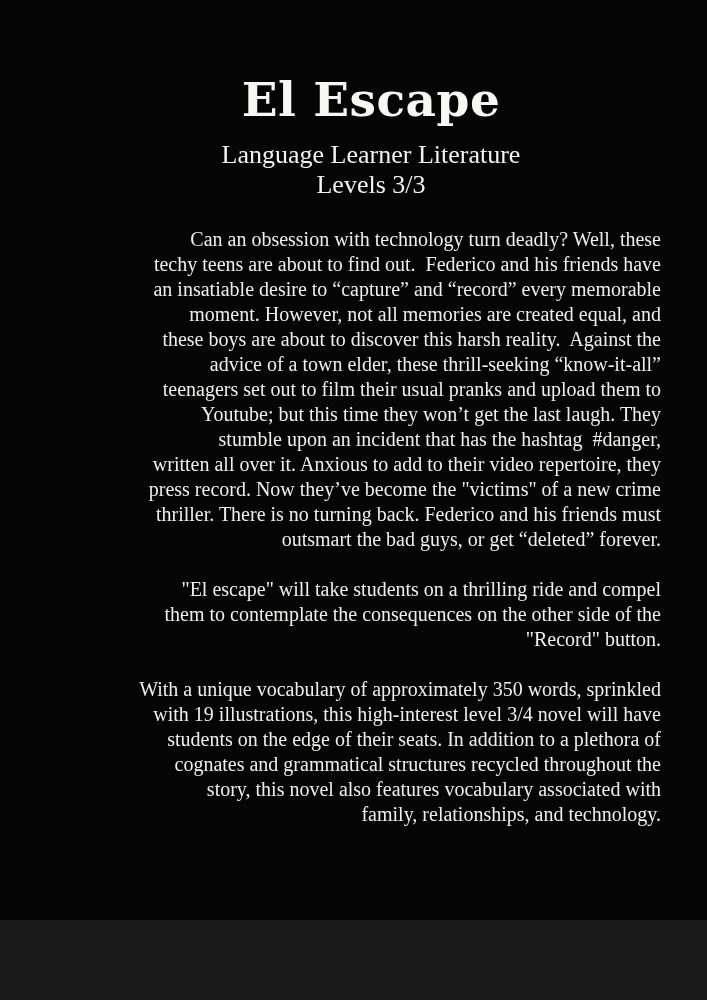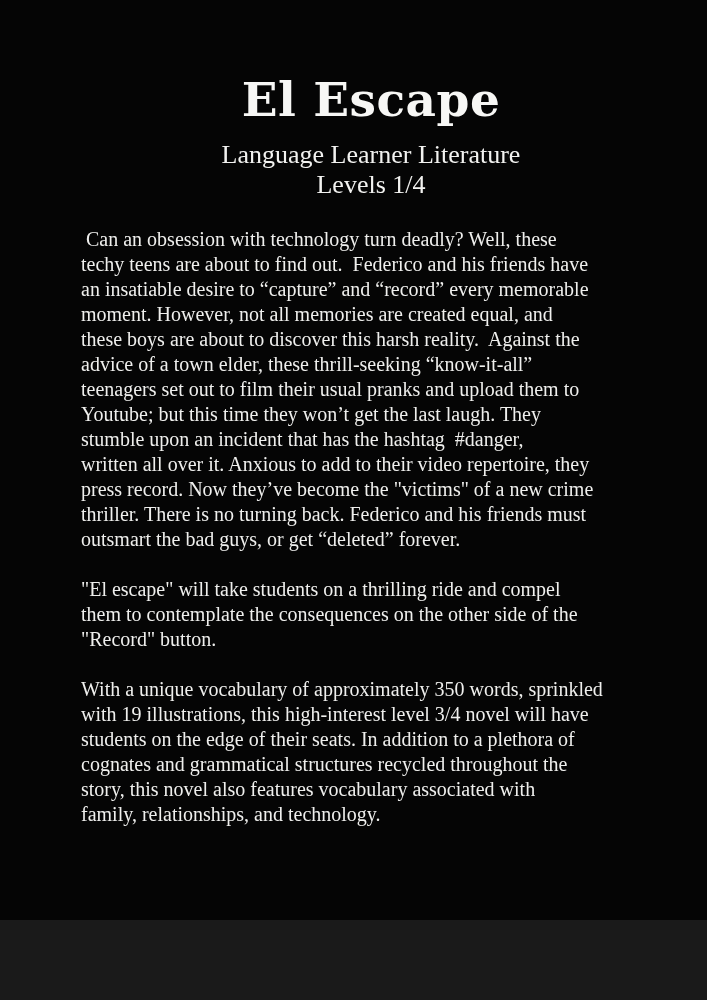--- a/index.html
+++ b/index.html
@@ -41,30 +41,31 @@
   .blurb {
     margin-top: 27px;
     font-family: "Liberation Serif", serif;
     font-size: 20px;
     line-height: 25px;
     color: #efefed;
   }
   .blurb p {
     margin: 0 0 25px 0;
     white-space: pre; 
+    text-align: right;
   }
 </style>
 </head>
 <body>
 
 <div class="page">
   <div class="header">
     <div class="book-title">El Escape</div>
     <div class="book-subtitle">Language Learner Literature
-Levels 1/4</div>
+Levels 3/3</div>
   </div>
 
   <div class="blurb">
     <p> Can an obsession with technology turn deadly? Well, these
 techy teens are about to find out.  Federico and his friends have
 an insatiable desire to “capture” and “record” every memorable
 moment. However, not all memories are created equal, and
 these boys are about to discover this harsh reality.  Against the
 advice of a town elder, these thrill-seeking “know-it-all”
 teenagers set out to film their usual pranks and upload them to

